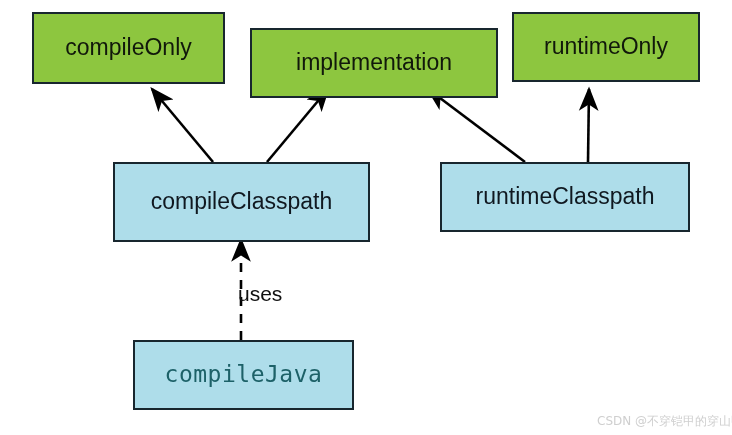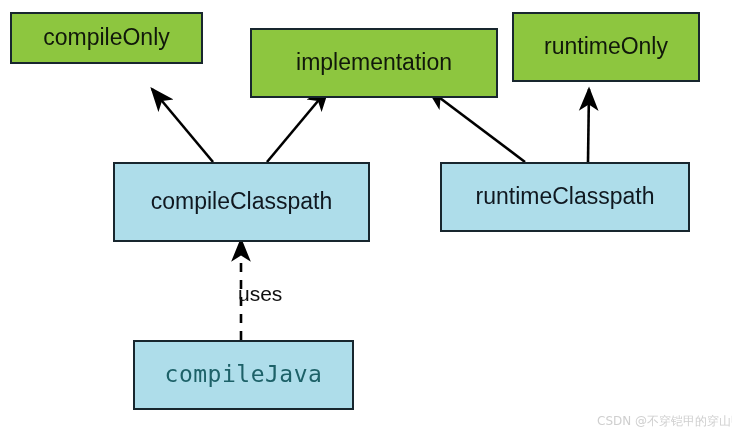--- a/index.html
+++ b/index.html
@@ -91,21 +91,21 @@
 
     <g>
       <line x1="588" y1="162" x2="589" y2="89" stroke="#000000" stroke-width="2.6" marker-end="url(#arrowhead)"></line>
     </g>
 
     <g>
       <line x1="241" y1="340" x2="241" y2="240" stroke="#000000" stroke-width="2.6" stroke-dasharray="9 8" marker-end="url(#arrowhead)"></line>
     </g>
   </svg>
 
-  <div class="node node-green" style="left:10px; top:12px; width:193px; height:52px;text-align:center;">
+  <div class="node node-green" style="left:32px; top:12px; width:193px; height:72px;text-align:center;">
     <span>compileOnly</span>
   </div>
 
   <div class="node node-green" style="left:250px; top:28px; width:248px; height:70px;">
     <span>implementation</span>
   </div>
 
   <div class="node node-green" style="left:512px; top:12px; width:188px; height:70px;">
     <span>runtimeOnly</span>
   </div>

